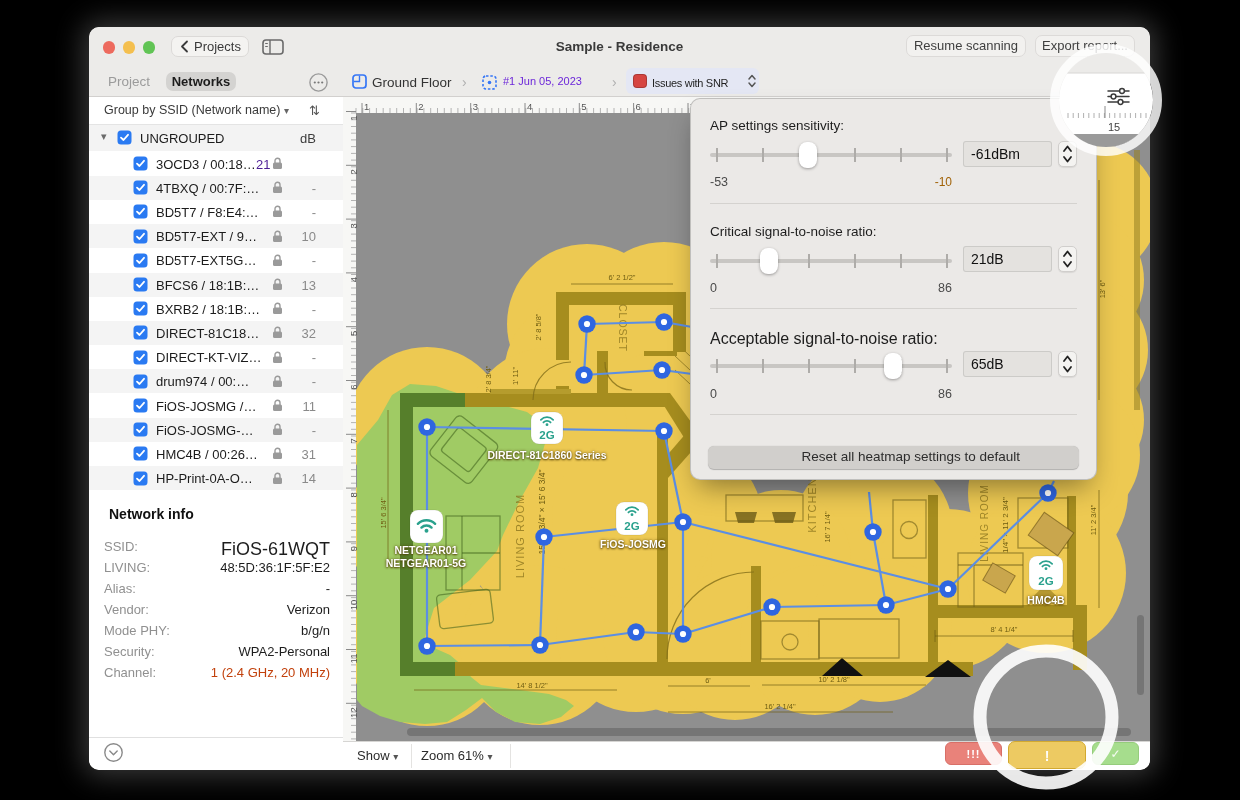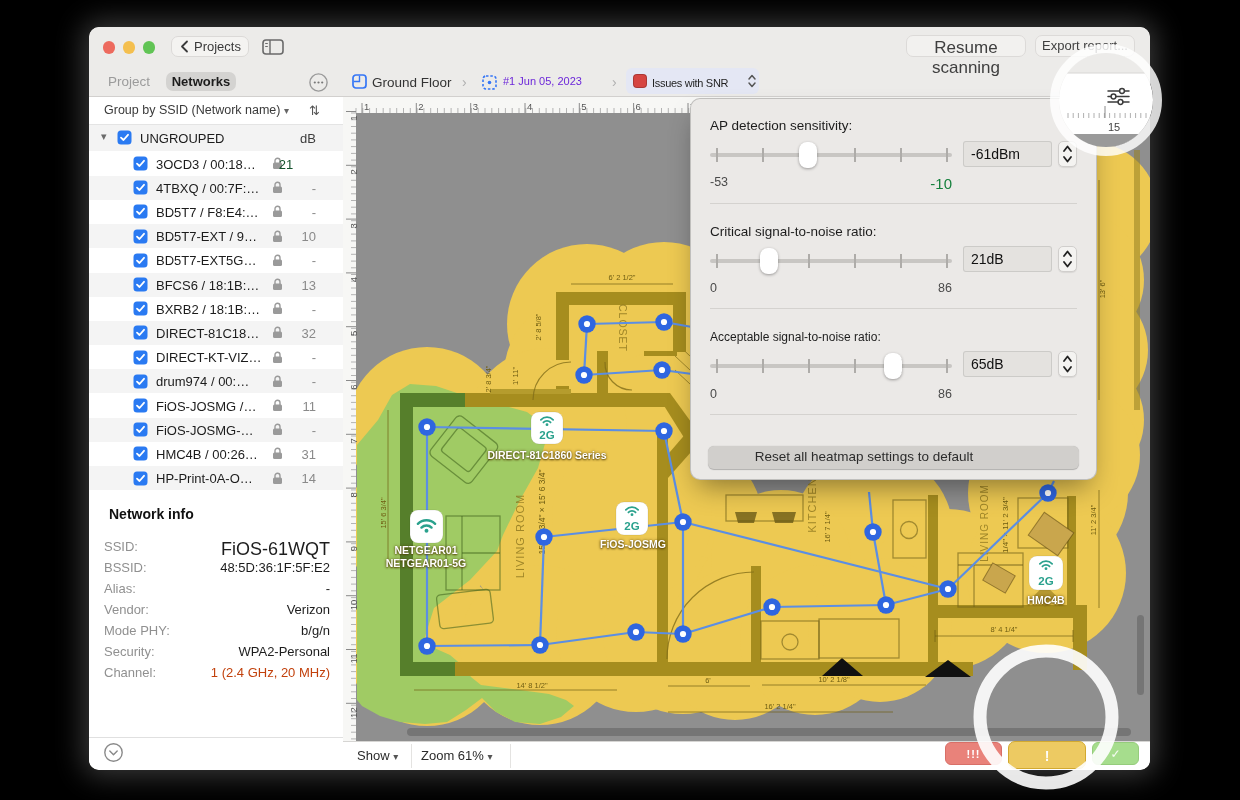--- a/index.html
+++ b/index.html
@@ -17,22 +17,23 @@
 <svg style="position:absolute;left:180px;top:40px" width="9" height="13" viewBox="0 0 9 13">
         <path d="M7,1.5 L2,6.5 L7,11.5" fill="none" stroke="#3a3a3a" stroke-width="1.8" stroke-linecap="round" stroke-linejoin="round"></path>
       </svg>
 <div style="position:absolute;left:194px;top:38.5px;font-size:13px;color:#3a3a3a">Projects</div>
 <svg style="position:absolute;left:262px;top:39px" width="22" height="16" viewBox="0 0 22 16">
         <rect x="1" y="1" width="20" height="14" rx="3" fill="none" stroke="#6a6a6a" stroke-width="1.6"></rect>
         <line x1="8" y1="1" x2="8" y2="15" stroke="#6a6a6a" stroke-width="1.4"></line>
         <line x1="3.2" y1="4.5" x2="5.8" y2="4.5" stroke="#6a6a6a" stroke-width="1.2"></line>
         <line x1="3.2" y1="7.5" x2="5.8" y2="7.5" stroke="#6a6a6a" stroke-width="1.2"></line>
       </svg>
+<div style="position:absolute;left:89px;top:39px;width:1061px;text-align:center;font-size:13.5px;font-weight:bold;color:#3a3a3a">Sample - Residence</div>
 <div style="position:absolute;left:906px;top:35px;width:120px;height:22px;background:#f2f1ef;border:1px solid #dcdad8;border-radius:7px"></div>
-<div style="position:absolute;left:906px;top:38px;width:120px;text-align:center;font-size:17px;color:#3f3f3f">Resume scanning</div>
+<div style="position:absolute;left:906px;top:38px;width:120px;text-align:center;font-size:13px;color:#3f3f3f">Resume scanning</div>
 <div style="position:absolute;left:1035px;top:35px;width:100px;height:22px;background:#f2f1ef;border:1px solid #dcdad8;border-radius:7px"></div>
 <div style="position:absolute;left:1035px;top:38px;width:100px;text-align:center;font-size:13px;color:#3f3f3f">Export report...</div>
 <div style="position:absolute;left:108px;top:74px;font-size:13.5px;color:#9b9b9b">Project</div>
 <div style="position:absolute;left:166px;top:72px;width:70px;height:19px;background:#d4d3d1;border-radius:7px"></div>
 <div style="position:absolute;left:166px;top:74px;width:70px;text-align:center;font-size:13px;font-weight:bold;color:#1c1c1c">Networks</div>
 <svg style="position:absolute;left:309px;top:73px" width="20" height="20" viewBox="0 0 20 20">
         <circle cx="9.5" cy="9.5" r="8.6" fill="none" stroke="#9a9a9a" stroke-width="1.4"></circle>
         <circle cx="5.8" cy="9.5" r="1.1" fill="#777"></circle>
         <circle cx="9.5" cy="9.5" r="1.1" fill="#777"></circle>
         <circle cx="13.2" cy="9.5" r="1.1" fill="#777"></circle>
@@ -79,21 +80,21 @@
           <path d="M4 7.6 L6.5 10 L11 4.8" stroke="#fff" stroke-width="1.8" fill="none" stroke-linecap="round" stroke-linejoin="round"></path>
         </svg>
       </div>
 <div style="position:absolute;left:156px;top:156.5px;font-size:13px;color:#1c1c1c">3OCD3 / 00:18…</div>
 <div style="position:absolute;left:272px;top:157.0px;width:11px;height:13px">
         <svg width="11" height="13" viewBox="0 0 11 13" style="position:absolute;left:0;top:0">
           <rect x="1" y="5.5" width="9" height="6.5" rx="1.5" fill="#9a9a9a"></rect>
           <path d="M3 6 V3.8 a2.5 2.5 0 0 1 5 0 V6" stroke="#9a9a9a" stroke-width="1.4" fill="none"></path>
         </svg>
       </div>
-<div style="position:absolute;left:256px;top:156.5px;width:60px;text-align:center;font-size:13px;color:#14532d">21</div>
+<div style="position:absolute;left:256px;top:156.5px;width:60px;text-align:left;font-size:13px;color:#4c1d95">21</div>
 <div style="position:absolute;left:89px;top:175.7px;width:254px;height:24.2px;background:#f4f4f4"></div>
 <div style="position:absolute;left:133px;top:180.2px;width:15px;height:15px">
         <svg width="15" height="15" viewBox="0 0 15 15" style="position:absolute;left:0;top:0">
           <rect x="0.5" y="0.5" width="14" height="14" rx="3.5" fill="#2a7af2"></rect>
           <path d="M4 7.6 L6.5 10 L11 4.8" stroke="#fff" stroke-width="1.8" fill="none" stroke-linecap="round" stroke-linejoin="round"></path>
         </svg>
       </div>
 <div style="position:absolute;left:156px;top:180.7px;font-size:13px;color:#1c1c1c">4TBXQ / 00:7F:…</div>
 <div style="position:absolute;left:272px;top:181.2px;width:11px;height:13px">
         <svg width="11" height="13" viewBox="0 0 11 13" style="position:absolute;left:0;top:0">
@@ -277,21 +278,21 @@
 <div style="position:absolute;left:156px;top:471.1px;font-size:13px;color:#1c1c1c">HP-Print-0A-O…</div>
 <div style="position:absolute;left:272px;top:471.6px;width:11px;height:13px">
         <svg width="11" height="13" viewBox="0 0 11 13" style="position:absolute;left:0;top:0">
           <rect x="1" y="5.5" width="9" height="6.5" rx="1.5" fill="#9a9a9a"></rect>
           <path d="M3 6 V3.8 a2.5 2.5 0 0 1 5 0 V6" stroke="#9a9a9a" stroke-width="1.4" fill="none"></path>
         </svg>
       </div>
 <div style="position:absolute;left:256px;top:471.1px;width:60px;text-align:right;font-size:13px;color:#8a8a8a">14</div>
 <div style="position:absolute;left:104px;top:539px;font-size:13px;color:#909090">SSID:</div>
 <div style="position:absolute;left:104px;top:539px;width:226px;text-align:right;font-size:18px;color:#1d1d1d">FiOS-61WQT</div>
-<div style="position:absolute;left:104px;top:560px;font-size:13px;color:#909090">BSSID:</div>
+<div style="position:absolute;left:104px;top:560px;font-size:13px;color:#909090">LIVING:</div>
 <div style="position:absolute;left:104px;top:560px;width:226px;text-align:right;font-size:13px;color:#1d1d1d">48:5D:36:1F:5F:E2</div>
 <div style="position:absolute;left:104px;top:581px;font-size:13px;color:#909090">Alias:</div>
 <div style="position:absolute;left:104px;top:581px;width:226px;text-align:right;font-size:13px;color:#1d1d1d">-</div>
 <div style="position:absolute;left:104px;top:602px;font-size:13px;color:#909090">Vendor:</div>
 <div style="position:absolute;left:104px;top:602px;width:226px;text-align:right;font-size:13px;color:#1d1d1d">Verizon</div>
 <div style="position:absolute;left:104px;top:623px;font-size:13px;color:#909090">Mode PHY:</div>
 <div style="position:absolute;left:104px;top:623px;width:226px;text-align:right;font-size:13px;color:#1d1d1d">b/g/n</div>
 <div style="position:absolute;left:104px;top:644px;font-size:13px;color:#909090">Security:</div>
 <div style="position:absolute;left:104px;top:644px;width:226px;text-align:right;font-size:13px;color:#1d1d1d">WPA2-Personal</div>
 <div style="position:absolute;left:104px;top:665px;font-size:13px;color:#909090">Channel:</div>
@@ -806,31 +807,31 @@
         <path d="M5.8,8 L9.5,11.8 L13.2,8" fill="none" stroke="#8a8a8a" stroke-width="1.4" stroke-linecap="round" stroke-linejoin="round"></path>
       </svg>
 <div style="position:absolute;left:411px;top:744px;width:1px;height:24px;background:#e4e3e1"></div>
 <div style="position:absolute;left:510px;top:744px;width:1px;height:24px;background:#e4e3e1"></div>
 <div style="position:absolute;left:357px;top:748px;font-size:13px;color:#2b2b2b">Show <span style="font-size:10px;color:#555">▾</span></div>
 <div style="position:absolute;left:421px;top:748px;font-size:13px;color:#2b2b2b">Zoom 61% <span style="font-size:10px;color:#555">▾</span></div>
 <div style="position:absolute;left:945px;top:742px;width:57px;height:23px;background:#e9827a;border:1px solid #d86f67;border-radius:6px;color:#fff;text-align:center;font-size:11px;font-weight:bold;line-height:23px;letter-spacing:1px">!!!</div>
 <div style="position:absolute;left:1008px;top:741px;width:78px;height:28px;background:#edca62;border:1.5px solid #d2a930;border-radius:7px;color:#fdfdfb;text-align:center;font-size:14px;font-weight:bold;line-height:28px">!</div>
 <div style="position:absolute;left:1092px;top:742px;width:47px;height:23px;background:#a6dd8d;border:1px solid #95cc7c;border-radius:6px;color:#f5fbf2;text-align:center;font-size:12px;line-height:23px">✓</div>
 <div style="position:absolute;left:690px;top:98px;width:407px;height:382px;background:#ebe9e7;border:1px solid rgba(0,0,0,0.18);border-radius:10px;box-shadow:0 14px 28px -8px rgba(0,0,0,0.42)"></div>
-<div style="position:absolute;left:710px;top:118px;font-size:13.5px;color:#1d1d1d">AP detection sensitivity:</div>
+<div style="position:absolute;left:710px;top:118px;font-size:13.5px;color:#1d1d1d">AP settings sensitivity:</div>
 <div style="position:absolute;left:710px;top:153px;width:242px;height:4px;background:#c8c6c3;border-radius:2px"></div>
       <div style="position:absolute;left:716px;top:148px;width:2px;height:14px;background:#aeaca9"></div>
       <div style="position:absolute;left:762px;top:148px;width:2px;height:14px;background:#aeaca9"></div>
       <div style="position:absolute;left:808px;top:148px;width:2px;height:14px;background:#aeaca9"></div>
       <div style="position:absolute;left:854px;top:148px;width:2px;height:14px;background:#aeaca9"></div>
       <div style="position:absolute;left:900px;top:148px;width:2px;height:14px;background:#aeaca9"></div>
       <div style="position:absolute;left:946px;top:148px;width:2px;height:14px;background:#aeaca9"></div>
       <div style="position:absolute;left:799px;top:142px;width:18px;height:26px;background:#fff;border-radius:8px;box-shadow:0 1px 3px rgba(0,0,0,0.35)"></div>
 <div style="position:absolute;left:710px;top:175px;font-size:12.5px;color:#4a4a4a">-53</div>
-<div style="position:absolute;left:902px;top:175px;width:50px;text-align:right;font-size:15px;color:#15803d">-10</div>
+<div style="position:absolute;left:902px;top:175px;width:50px;text-align:right;font-size:12px;color:#a16207">-10</div>
 <div style="position:absolute;left:963px;top:141px;width:89px;height:26px;background:#e4e2df;border:1px solid rgba(0,0,0,0.1);border-radius:3px"></div>
       <div style="position:absolute;left:971px;top:146px;font-size:14px;color:#111">-61dBm</div>
 <div style="position:absolute;left:1058px;top:141px;width:19px;height:26px;background:#f4f3f1;border:1px solid #d0cecc;border-radius:5px;box-shadow:0 1px 1px rgba(0,0,0,0.08)"></div>
       <svg style="position:absolute;left:1058px;top:141px" width="19" height="26" viewBox="0 0 19 26">
         <path d="M6,10 L9.5,5.5 L13,10 M6,16 L9.5,20.5 L13,16" fill="none" stroke="#222" stroke-width="1.8" stroke-linecap="round" stroke-linejoin="round"></path>
       </svg>
 <div style="position:absolute;left:710px;top:203px;width:367px;height:1px;background:#d4d2cf"></div>
 <div style="position:absolute;left:710px;top:224px;font-size:13.5px;color:#1d1d1d">Critical signal-to-noise ratio:</div>
 <div style="position:absolute;left:710px;top:259px;width:242px;height:4px;background:#c8c6c3;border-radius:2px"></div>
       <div style="position:absolute;left:716px;top:254px;width:2px;height:14px;background:#aeaca9"></div>
@@ -842,40 +843,40 @@
       <div style="position:absolute;left:760px;top:248px;width:18px;height:26px;background:#fff;border-radius:8px;box-shadow:0 1px 3px rgba(0,0,0,0.35)"></div>
 <div style="position:absolute;left:710px;top:281px;font-size:12.5px;color:#4a4a4a">0</div>
 <div style="position:absolute;left:902px;top:281px;width:50px;text-align:right;font-size:12.5px;color:#4a4a4a">86</div>
 <div style="position:absolute;left:963px;top:246px;width:89px;height:26px;background:#e4e2df;border:1px solid rgba(0,0,0,0.1);border-radius:3px"></div>
       <div style="position:absolute;left:971px;top:251px;font-size:14px;color:#111">21dB</div>
 <div style="position:absolute;left:1058px;top:246px;width:19px;height:26px;background:#f4f3f1;border:1px solid #d0cecc;border-radius:5px;box-shadow:0 1px 1px rgba(0,0,0,0.08)"></div>
       <svg style="position:absolute;left:1058px;top:246px" width="19" height="26" viewBox="0 0 19 26">
         <path d="M6,10 L9.5,5.5 L13,10 M6,16 L9.5,20.5 L13,16" fill="none" stroke="#222" stroke-width="1.8" stroke-linecap="round" stroke-linejoin="round"></path>
       </svg>
 <div style="position:absolute;left:710px;top:308px;width:367px;height:1px;background:#d4d2cf"></div>
-<div style="position:absolute;left:710px;top:330px;font-size:12px;color:#1d1d1d">Acceptable signal-to-noise ratio:</div>
+<div style="position:absolute;left:710px;top:330px;font-size:16px;color:#1d1d1d">Acceptable signal-to-noise ratio:</div>
 <div style="position:absolute;left:710px;top:364px;width:242px;height:4px;background:#c8c6c3;border-radius:2px"></div>
       <div style="position:absolute;left:716px;top:359px;width:2px;height:14px;background:#aeaca9"></div>
       <div style="position:absolute;left:762px;top:359px;width:2px;height:14px;background:#aeaca9"></div>
       <div style="position:absolute;left:808px;top:359px;width:2px;height:14px;background:#aeaca9"></div>
       <div style="position:absolute;left:854px;top:359px;width:2px;height:14px;background:#aeaca9"></div>
       <div style="position:absolute;left:900px;top:359px;width:2px;height:14px;background:#aeaca9"></div>
       <div style="position:absolute;left:946px;top:359px;width:2px;height:14px;background:#aeaca9"></div>
       <div style="position:absolute;left:884px;top:353px;width:18px;height:26px;background:#fff;border-radius:8px;box-shadow:0 1px 3px rgba(0,0,0,0.35)"></div>
 <div style="position:absolute;left:710px;top:387px;font-size:12.5px;color:#4a4a4a">0</div>
 <div style="position:absolute;left:902px;top:387px;width:50px;text-align:right;font-size:12.5px;color:#4a4a4a">86</div>
 <div style="position:absolute;left:963px;top:351px;width:89px;height:26px;background:#e4e2df;border:1px solid rgba(0,0,0,0.1);border-radius:3px"></div>
       <div style="position:absolute;left:971px;top:356px;font-size:14px;color:#111">65dB</div>
 <div style="position:absolute;left:1058px;top:351px;width:19px;height:26px;background:#f4f3f1;border:1px solid #d0cecc;border-radius:5px;box-shadow:0 1px 1px rgba(0,0,0,0.08)"></div>
       <svg style="position:absolute;left:1058px;top:351px" width="19" height="26" viewBox="0 0 19 26">
         <path d="M6,10 L9.5,5.5 L13,10 M6,16 L9.5,20.5 L13,16" fill="none" stroke="#222" stroke-width="1.8" stroke-linecap="round" stroke-linejoin="round"></path>
       </svg>
 <div style="position:absolute;left:710px;top:414px;width:367px;height:1px;background:#d4d2cf"></div>
 <div style="position:absolute;left:708px;top:446px;width:371px;height:23px;background:#d1cfcc;border-radius:6px;box-shadow:0 0.5px 1px rgba(0,0,0,0.25)"></div>
-<div style="position:absolute;left:708px;top:449px;width:312px;text-align:center;font-size:13.5px;color:#2c2c2c">Reset all heatmap settings to default</div>
+<div style="position:absolute;left:708px;top:449px;width:312px;text-align:right;font-size:13.5px;color:#2c2c2c">Reset all heatmap settings to default</div>
 </div>
   </div>
 <svg style="position:absolute;left:1040px;top:34px" width="135" height="135" viewBox="1040 34 135 135">
 <defs>
       <clipPath id="lc">
         <circle cx="1106" cy="100" r="47"></circle>
       </clipPath>
     </defs>
 <circle cx="1106" cy="100" r="51.5" fill="none" stroke="rgba(255,255,255,0.82)" stroke-width="9"></circle>
 <circle cx="1106" cy="100" r="47" fill="#fff"></circle>

